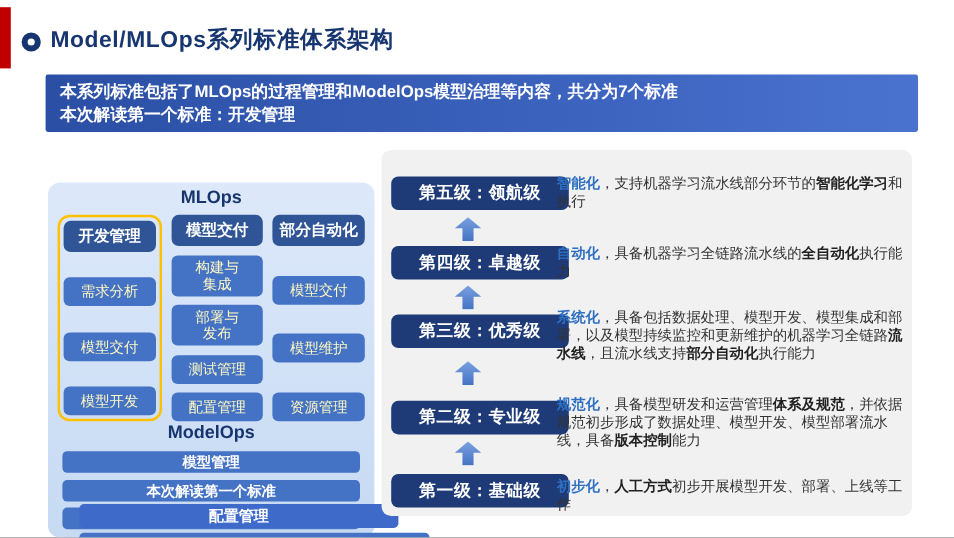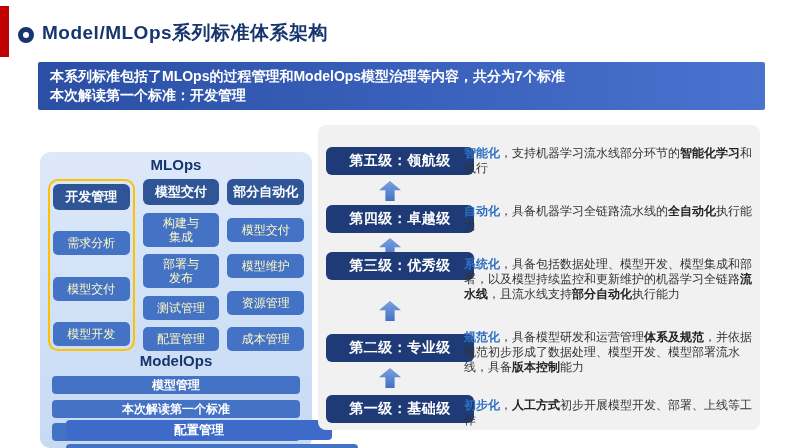--- a/index.html
+++ b/index.html
@@ -78,21 +78,20 @@
         <div class="chip h2">部署与
 发布</div>
         <div class="chip h1">测试管理</div>
         <div class="chip h1">配置管理</div>
       </div>
       <div class="col">
         <div class="col-header">部分自动化</div>
         <div class="chip h1">模型交付</div>
         <div class="chip h1">模型维护</div>
         <div class="chip h1">资源管理</div>
-        <div class="chip h1">成本管理</div>
       </div>
     </div>
 
     <div class="panel-title" style="top:200px">ModelOps</div>
     <div class="mbar" style="top:224px">模型管理</div>
     <div class="mbar" style="top:248px">本次解读第一个标准</div>
     <div class="mbar" style="top:271px">组织结构</div>
   </section>
 
   <div class="sys-bar">配置管理</div>
@@ -103,21 +102,21 @@
     <div class="lvl" style="top:22px">第五级：领航级</div>
     <div class="desc" style="top:21px"><span class="run-lead">智能化</span><span>，支持机器学习流水线部分环节的</span><span class="run-b">智能化学习</span><span>和执行</span></div>
 
     <div class="arrow" style="top:56px"></div>
 
     <div class="lvl" style="top:80px">第四级：卓越级</div>
     <div class="desc" style="top:79px"><span class="run-lead">自动化</span><span>，具备机器学习全链路流水线的</span><span class="run-b">全自动化</span><span>执行能力</span></div>
 
     <div class="arrow" style="top:113px"></div>
 
-    <div class="lvl" style="top:127px">第三级：优秀级</div>
+    <div class="lvl" style="top:137px">第三级：优秀级</div>
     <div class="desc" style="top:132px"><span class="run-lead">系统化</span><span>，具备包括数据处理、模型开发、模型集成和部署，以及模型持续监控和更新维护的机器学习全链路</span><span class="run-b">流水线</span><span>，且流水线支持</span><span class="run-b">部分自动化</span><span>执行能力</span></div>
 
     <div class="arrow" style="top:176px"></div>
 
     <div class="lvl" style="top:209px">第二级：专业级</div>
     <div class="desc" style="top:205px"><span class="run-lead">规范化</span><span>，具备模型研发和运营管理</span><span class="run-b">体系及规范</span><span>，并依据规范初步形成了数据处理、模型开发、模型部署流水线，具备</span><span class="run-b">版本控制</span><span>能力</span></div>
 
     <div class="arrow" style="top:243px"></div>
 
     <div class="lvl" style="top:270px">第一级：基础级</div>

